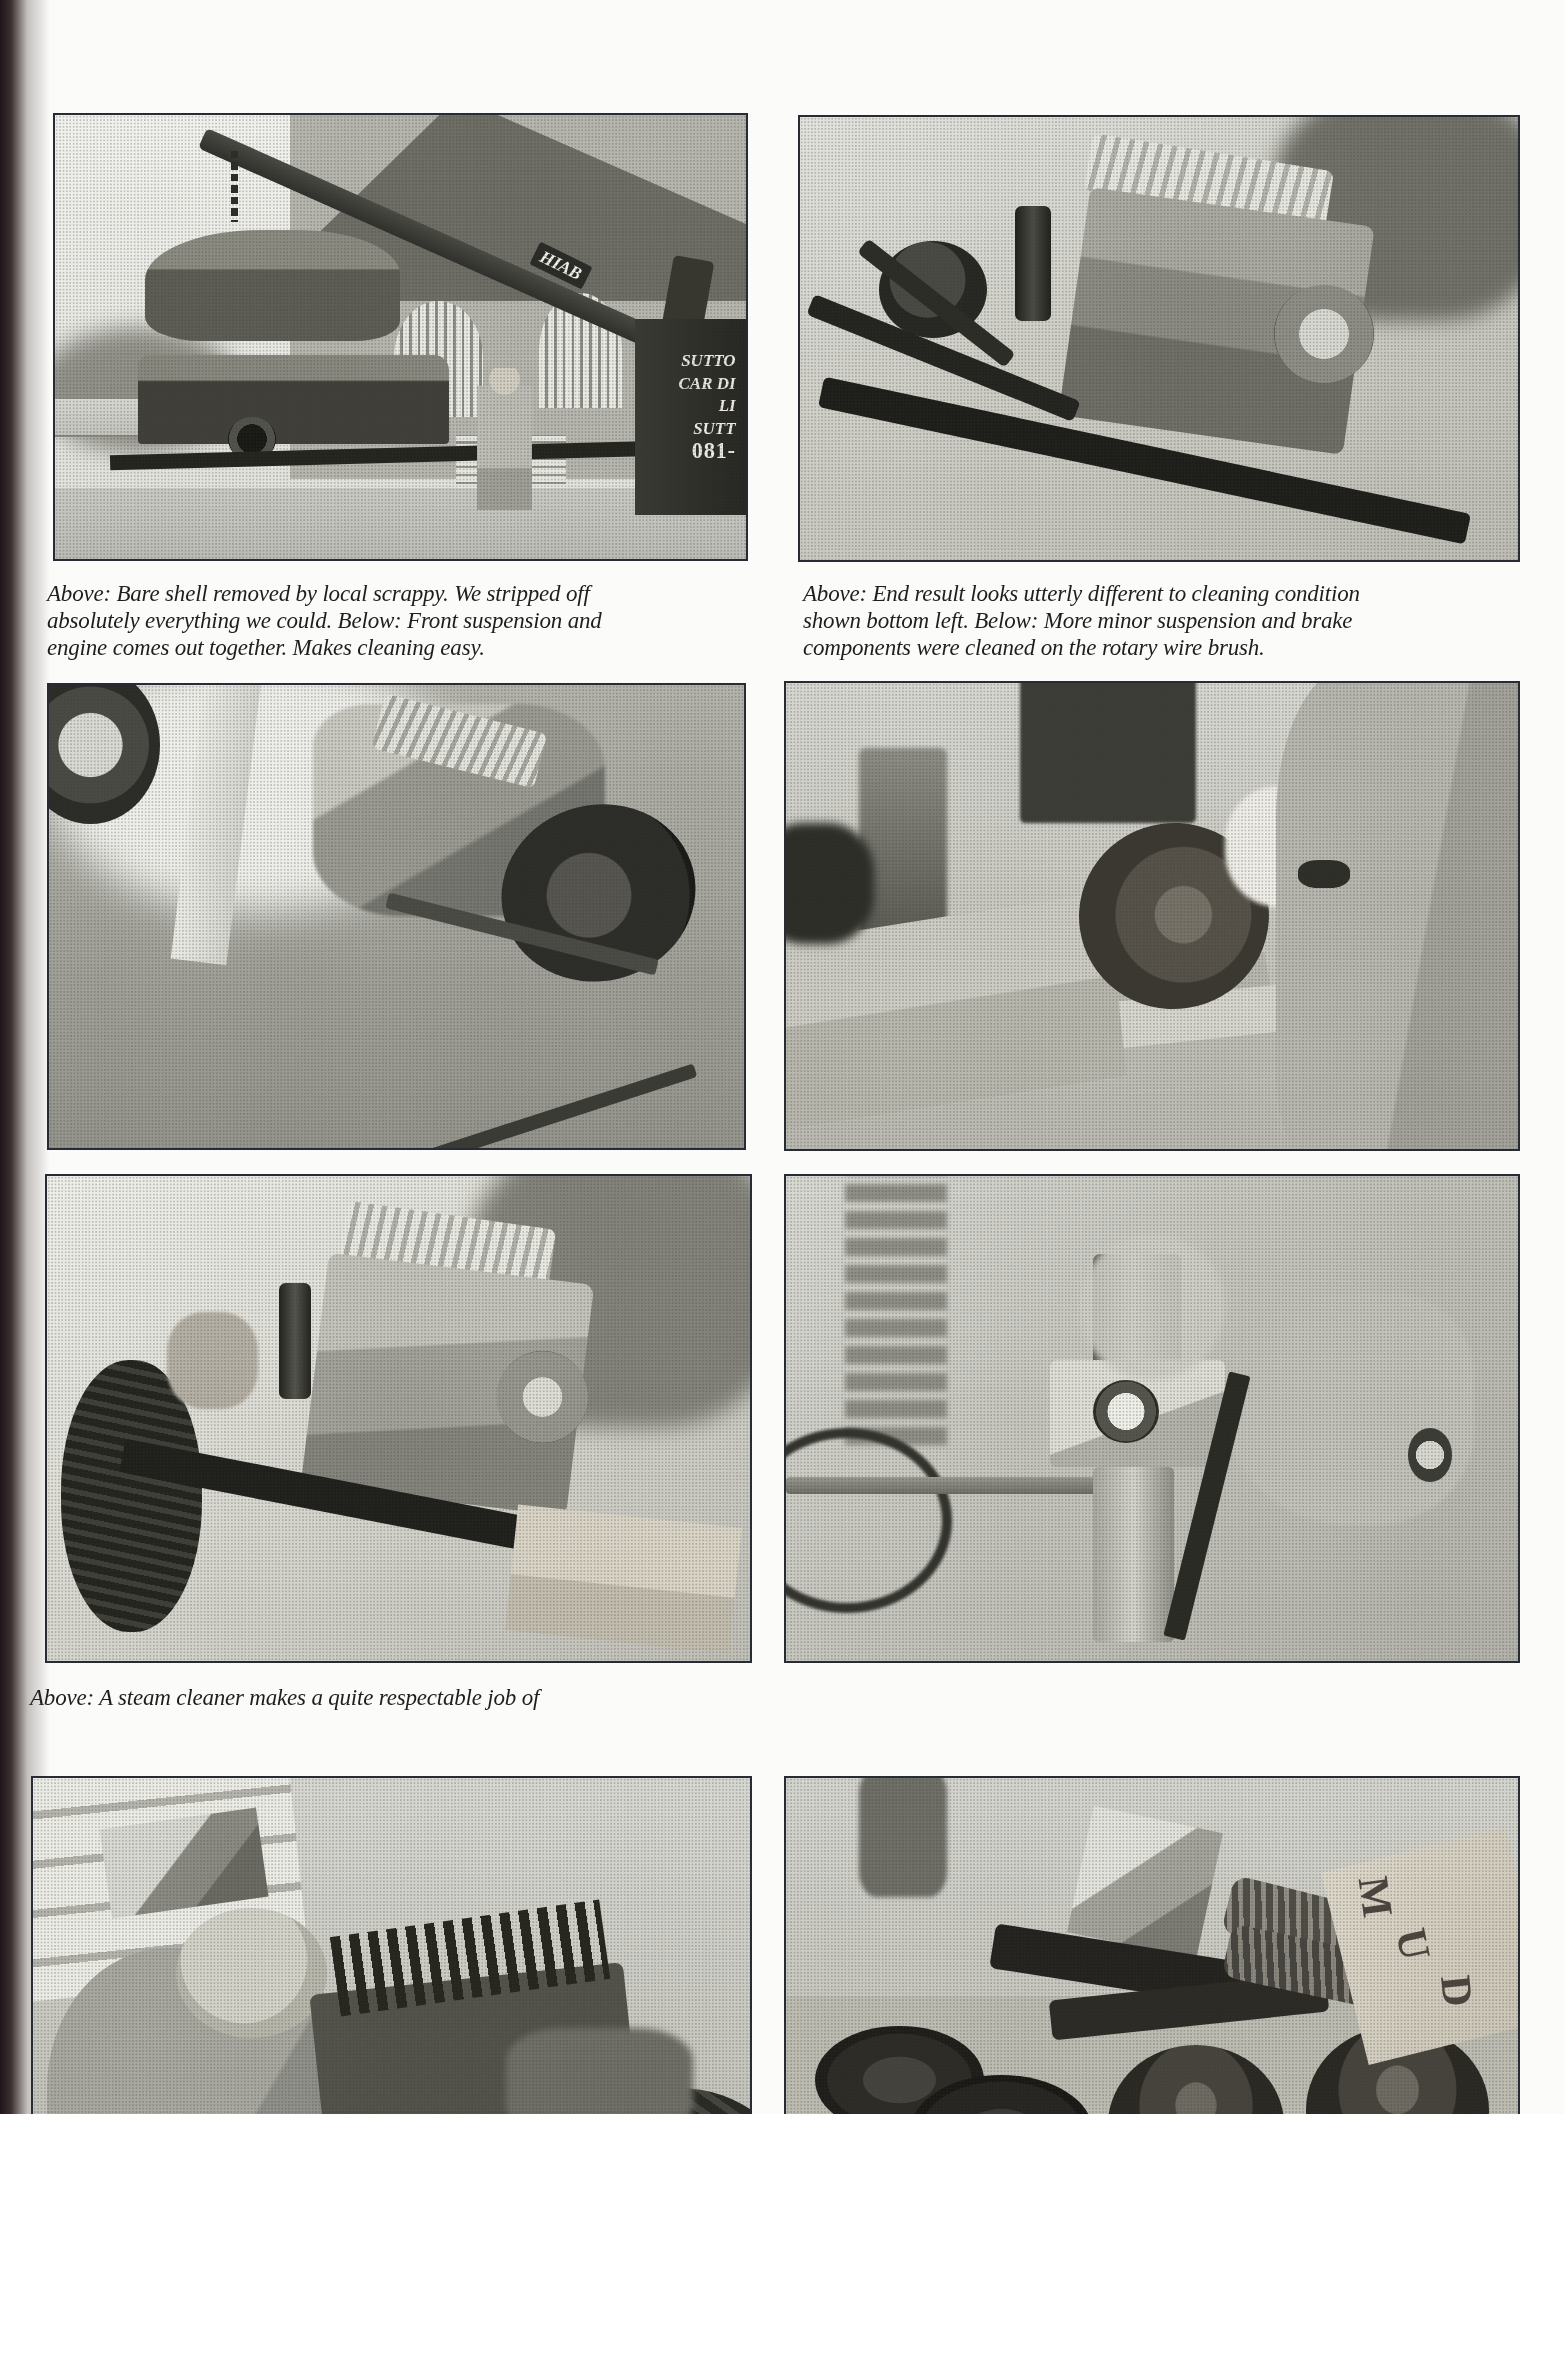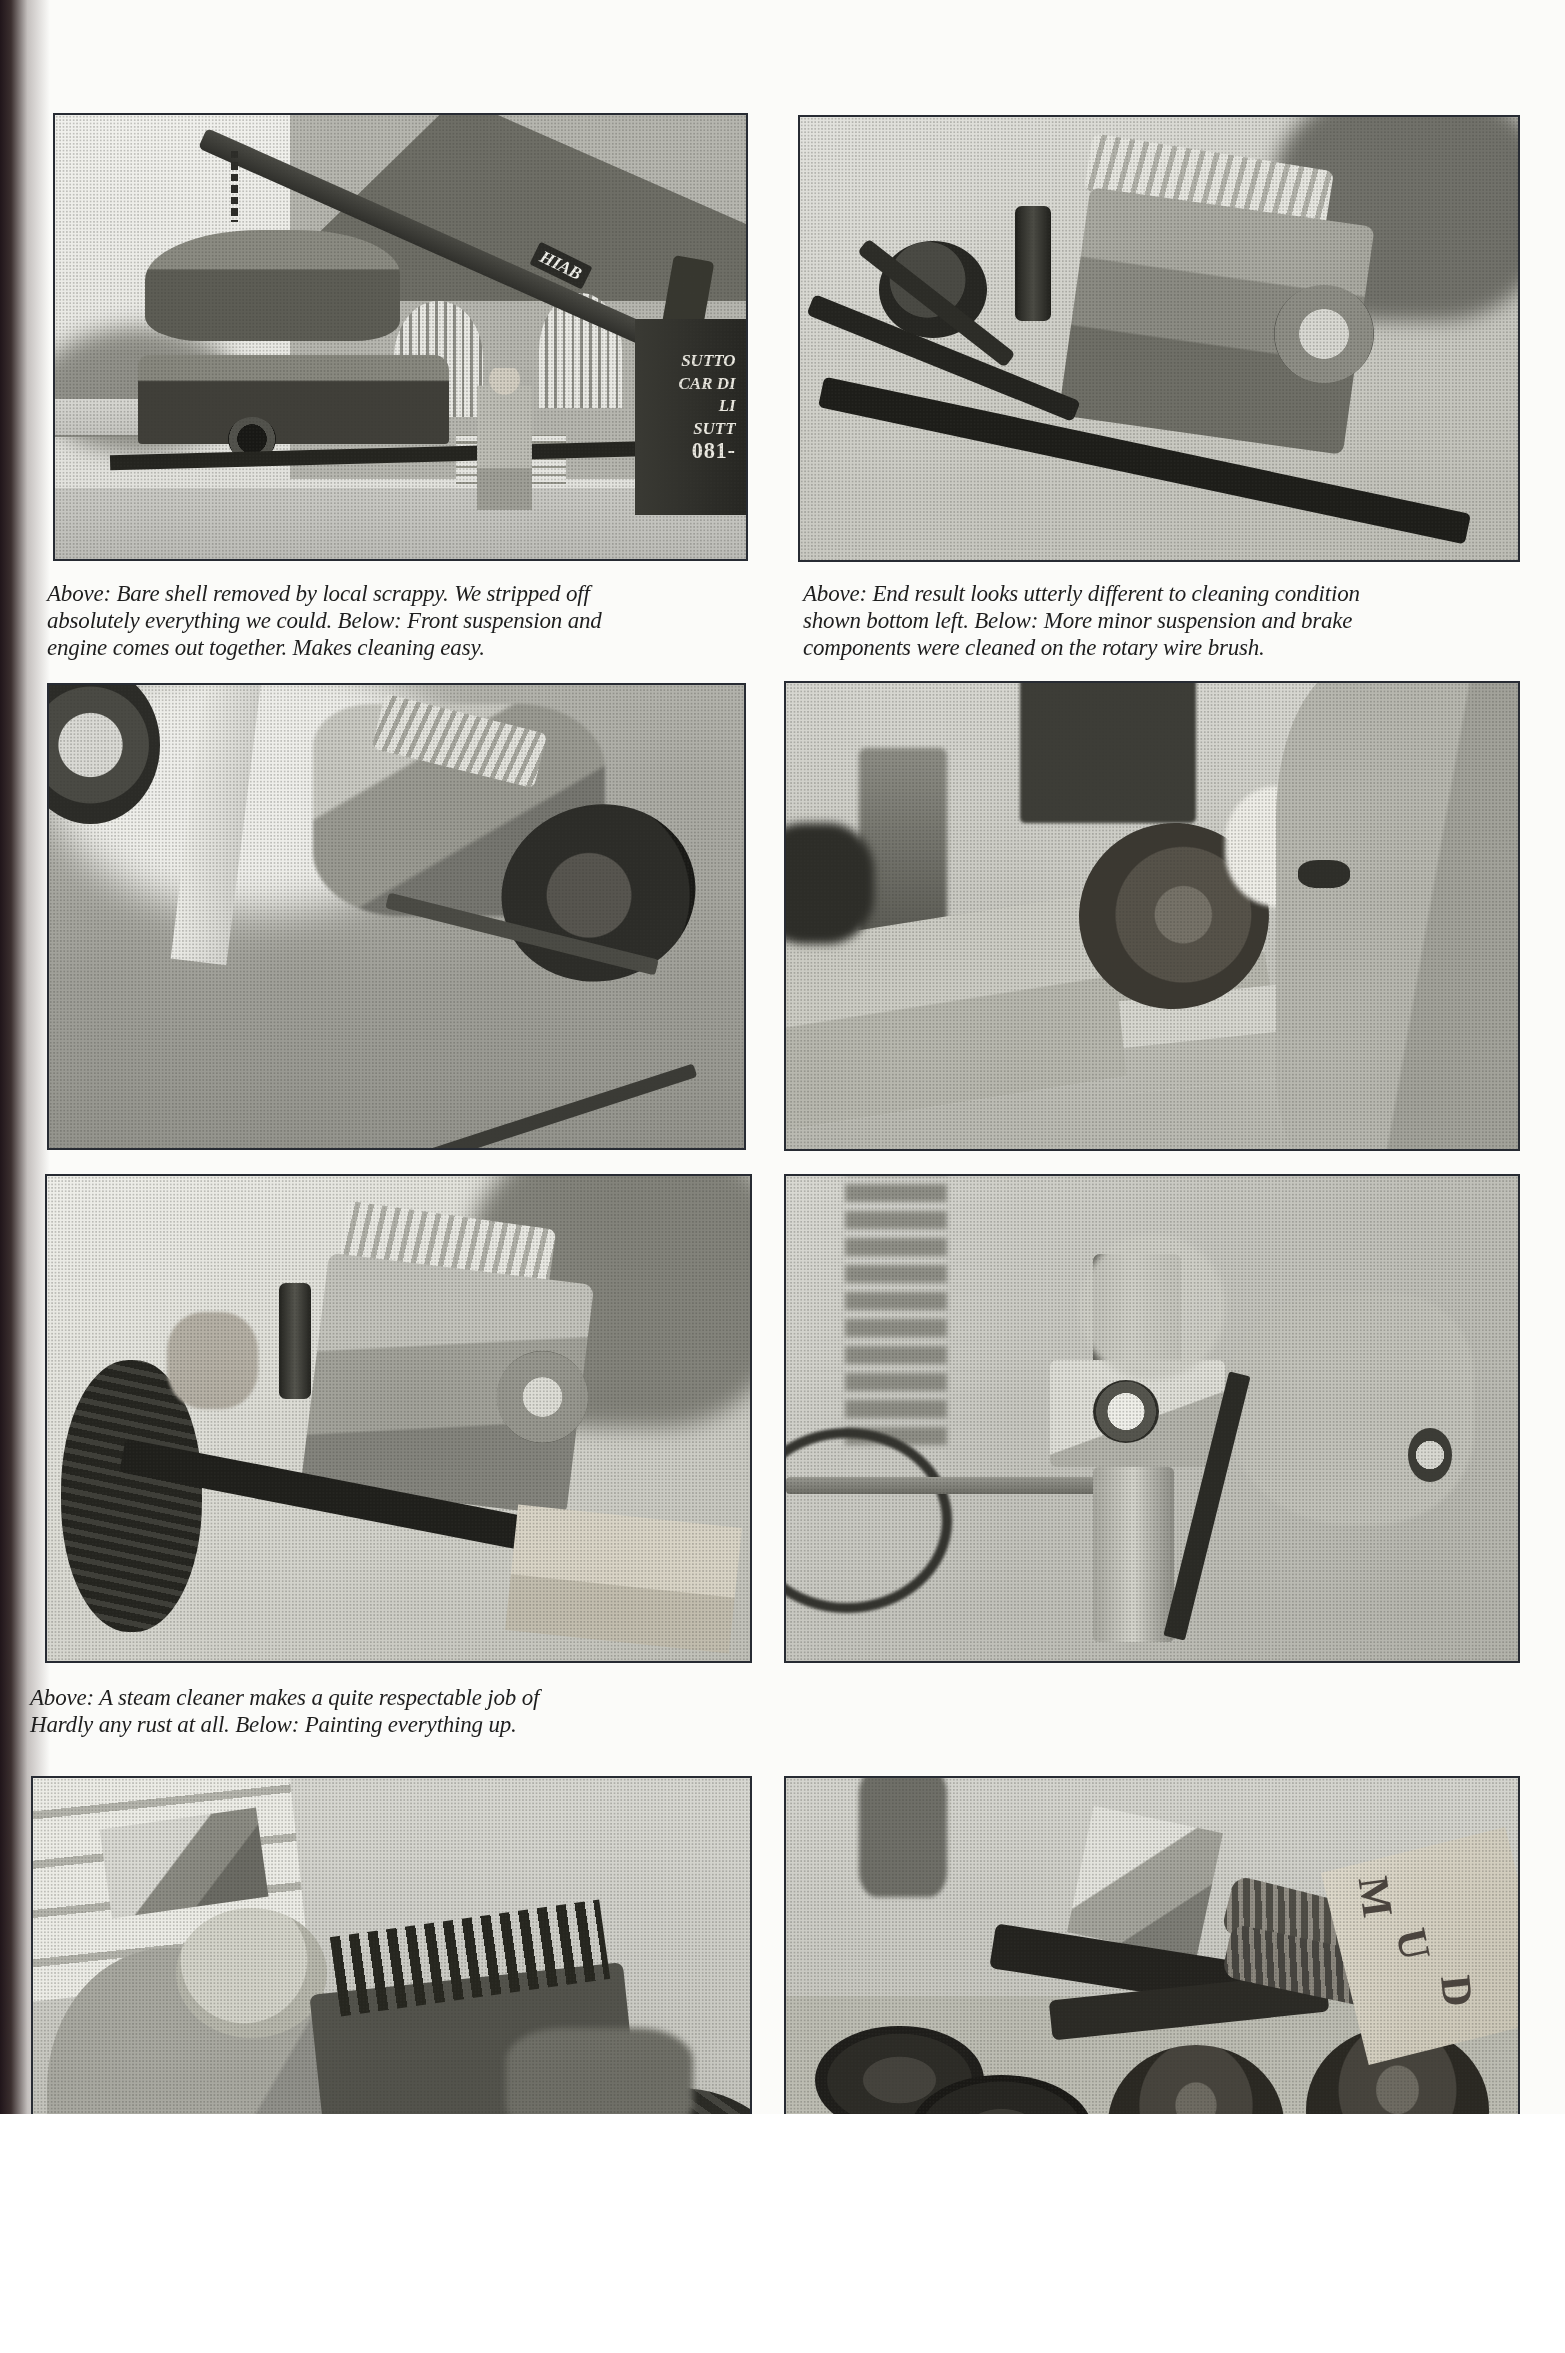--- a/index.html
+++ b/index.html
@@ -148,21 +148,20 @@
     <div class="sh" style="left:42%;top:42%;width:9%;height:13%;background:radial-gradient(circle,#efefe9 0 40%,#55554e 41% 65%,#2c2c27 66%);border-radius:50%"></div>
     <div class="sh" style="left:42%;top:60%;width:11%;height:36%;background:linear-gradient(90deg,#a9a9a1,#d4d4cc 50%,#8f8f88);border-radius:5.4px"></div>
     <div class="sh" style="right:6%;top:24%;width:34%;height:48%;background:#c2c2ba;border-radius:45% 35% 40% 50%;filter:blur(2px)"></div>
     <div class="sh" style="left:40%;top:12%;width:20%;height:30%;background:#cfcfc7;border-radius:50%;filter:blur(3.4px);opacity:.9"></div>
     <div class="sh" style="right:9%;top:52%;width:6%;height:11%;background:radial-gradient(circle,#d8d8d1 0 40%,#3c3c36 41%);border-radius:50%"></div>
     <div class="sh" style="left:56%;top:40%;width:3%;height:56%;background:#2a2a25;transform:rotate(14deg);border-radius:2.7px"></div>
   </div>
 
   <div class="caption" style="left:30px;top:1684px;width:704px">
     <span class="cap-line">Above: A steam cleaner makes a quite respectable job of</span>
-    <span class="cap-line">Hardly any rust at all. Below: Painting everything up.</span>
   </div>
 
 
   <div class="photo" style="left:31px;top:1776px;width:721px;height:504px">
     <div class="sh" style="inset:0;background:linear-gradient(180deg,#d8d8d2 0%,#c6c6bf 60%,#b0b0a8 100%)"></div>
     <div class="sh" style="left:-3%;top:-4%;width:40%;height:46%;background:repeating-linear-gradient(180deg,#ececE6 0 41px,#b5b5ad 41px 49px);transform:rotate(-6deg)"></div>
     <div class="sh" style="left:10%;top:8%;width:22%;height:18%;background:linear-gradient(135deg,#d9d9d3 0 45%,#8b8b83 46% 70%,#6b6b64 71%);transform:rotate(-8deg)"></div>
     <div class="sh" style="left:2%;top:34%;width:42%;height:70%;background:linear-gradient(120deg,#a8a8a0 0 60%,#90908a 61%);border-radius:40% 35% 0 0"></div>
     <div class="sh" style="left:20%;top:26%;width:21%;height:26%;background:radial-gradient(circle at 45% 40%,#d3d3c9 0 55%,#b7b7ac 56% 75%,rgba(0,0,0,0) 76%);border-radius:50%"></div>
     <div class="sh" style="left:40%;top:40%;width:44%;height:44%;background:linear-gradient(160deg,#6b6b63 0 40%,#4d4d46 41% 70%,#37make 71%);background-color:#53534c;border-radius:8.1px;transform:rotate(-6deg)"></div>

